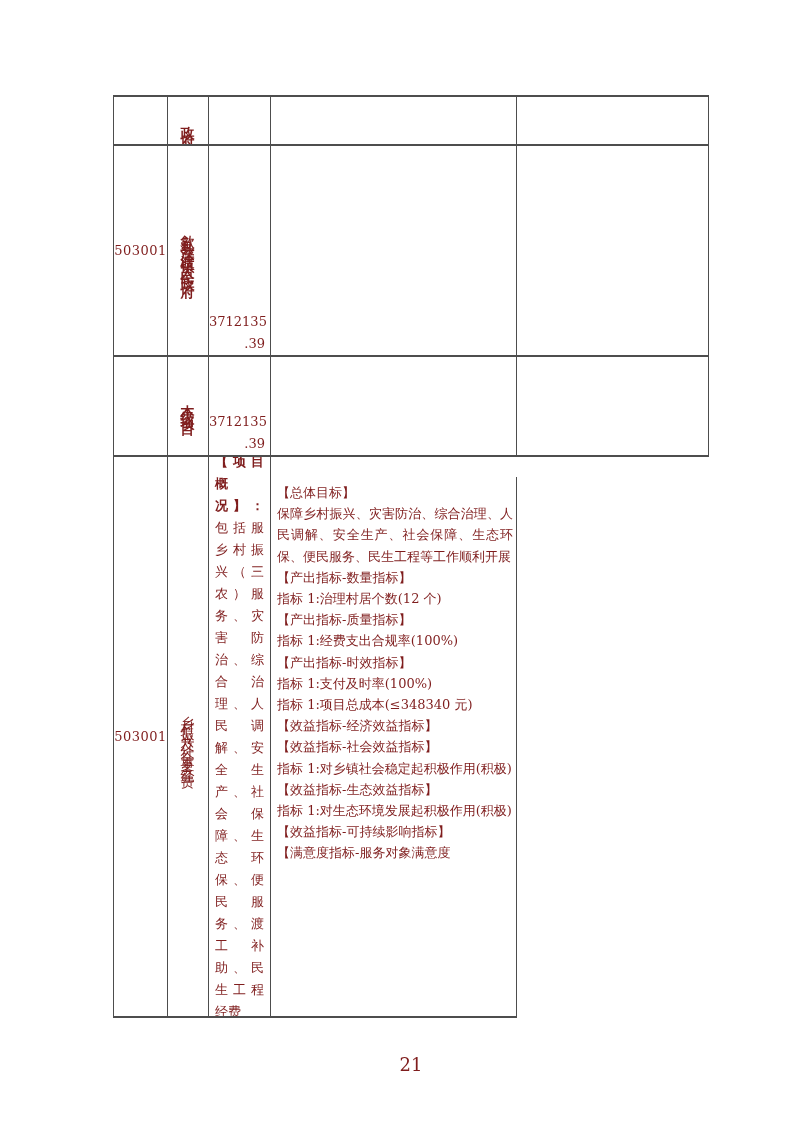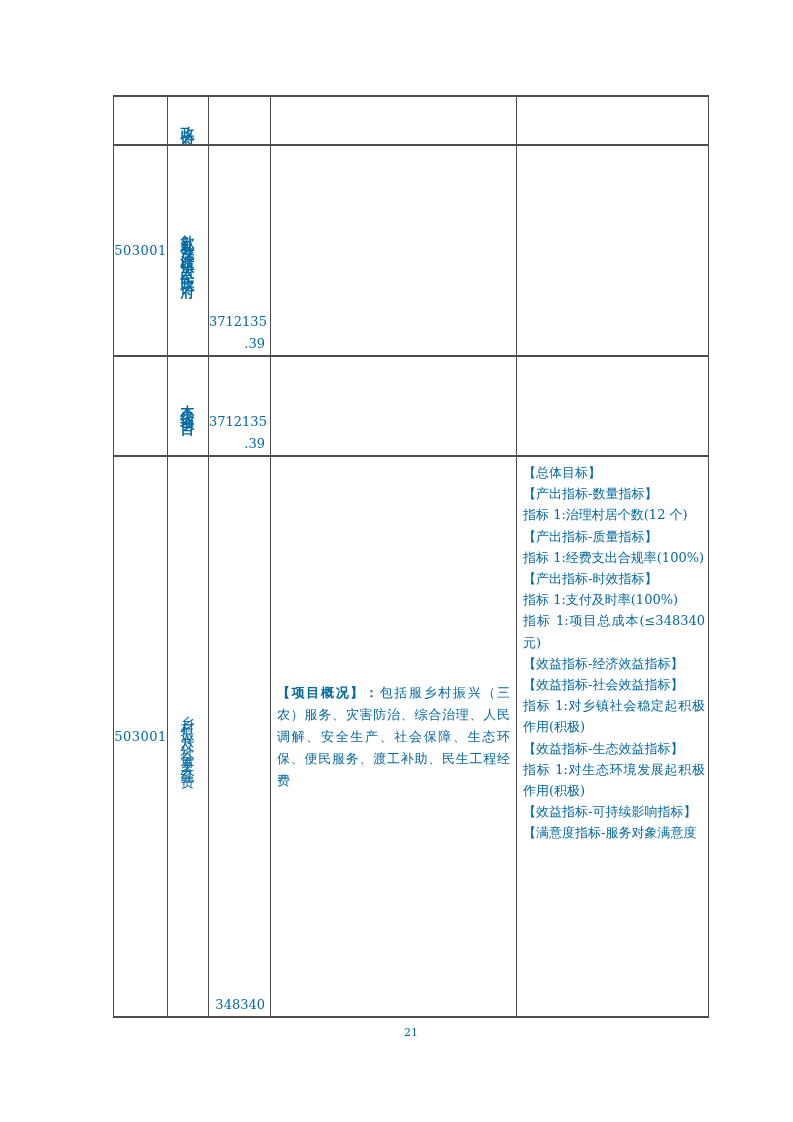--- a/index.html
+++ b/index.html
@@ -1,21 +1,21 @@
 <!DOCTYPE html>
 <html><head>
 <meta charset="utf-8">
 <style>
   html, body { margin: 0; padding: 0; background: #ffffff; }
   .page {
     position: relative;
     width: 793px;
     height: 1122px;
     background: #ffffff;
-    color: #0369a1;
+    color: #7f1d1d;
     font-family: "DejaVu Serif", "Liberation Serif", serif;
     overflow: hidden;
   }
   .doc-table {
     position: absolute;
     left: 113px;
     top: 95px;
     display: grid;
     grid-template-columns: 54px 41px 62px 246px 192px;
     grid-template-rows: 49px 211px 100px 561px;
@@ -59,32 +59,33 @@
     padding: 0 6px;
     font-size: 13px;
     line-height: 22px;
     text-align: justify;
     text-align-last: left;
   }
   .indicators-cell {
     padding: 5px 3px 0 6px;
     font-size: 13px;
     line-height: 21.2px;
+    margin-top: 20px;
   }
   .ind-line {
     text-align: justify;
     text-align-last: left;
   }
   .page-num {
     position: absolute;
-    top: 1026px;
+    top: 1054px;
     left: 113px;
     width: 596px;
     text-align: center;
-    font-size: 11px;
+    font-size: 18px;
   }
 </style>
 </head>
 <body>
 
 <div class="page">
 
   <div class="doc-table">
 
     <div class="cell c-center"></div>
@@ -122,32 +123,30 @@
     </div>
     <div class="cell c-center"></div>
     <div class="cell c-center"></div>
 
     <div class="cell c-center">
       <span class="code-text">503001</span>
     </div>
     <div class="cell c-center">
       <span class="vname">乡村振兴及社会事务经费</span>
     </div>
-    <div class="cell amount-cell">
-      <div class="amount-block">348340</div>
-    </div>
     <div class="cell overview-cell">
       <div class="overview-block">
         <span class="bold">【项目概况】：</span><span>包括服乡村振兴（三农）服务、灾害防治、综合治理、人民调解、安全生产、社会保障、生态环保、便民服务、渡工补助、民生工程经费</span>
       </div>
     </div>
     <div class="cell indicators-cell">
 
         <div class="ind-line">【总体目标】</div>
 
+        <div class="ind-line">保障乡村振兴、灾害防治、综合治理、人民调解、安全生产、社会保障、生态环保、便民服务、民生工程等工作顺利开展</div>
 
         <div class="ind-line">【产出指标-数量指标】</div>
 
         <div class="ind-line">指标 1:治理村居个数(12 个)</div>
 
         <div class="ind-line">【产出指标-质量指标】</div>
 
         <div class="ind-line">指标 1:经费支出合规率(100%)</div>
 
         <div class="ind-line">【产出指标-时效指标】</div>

